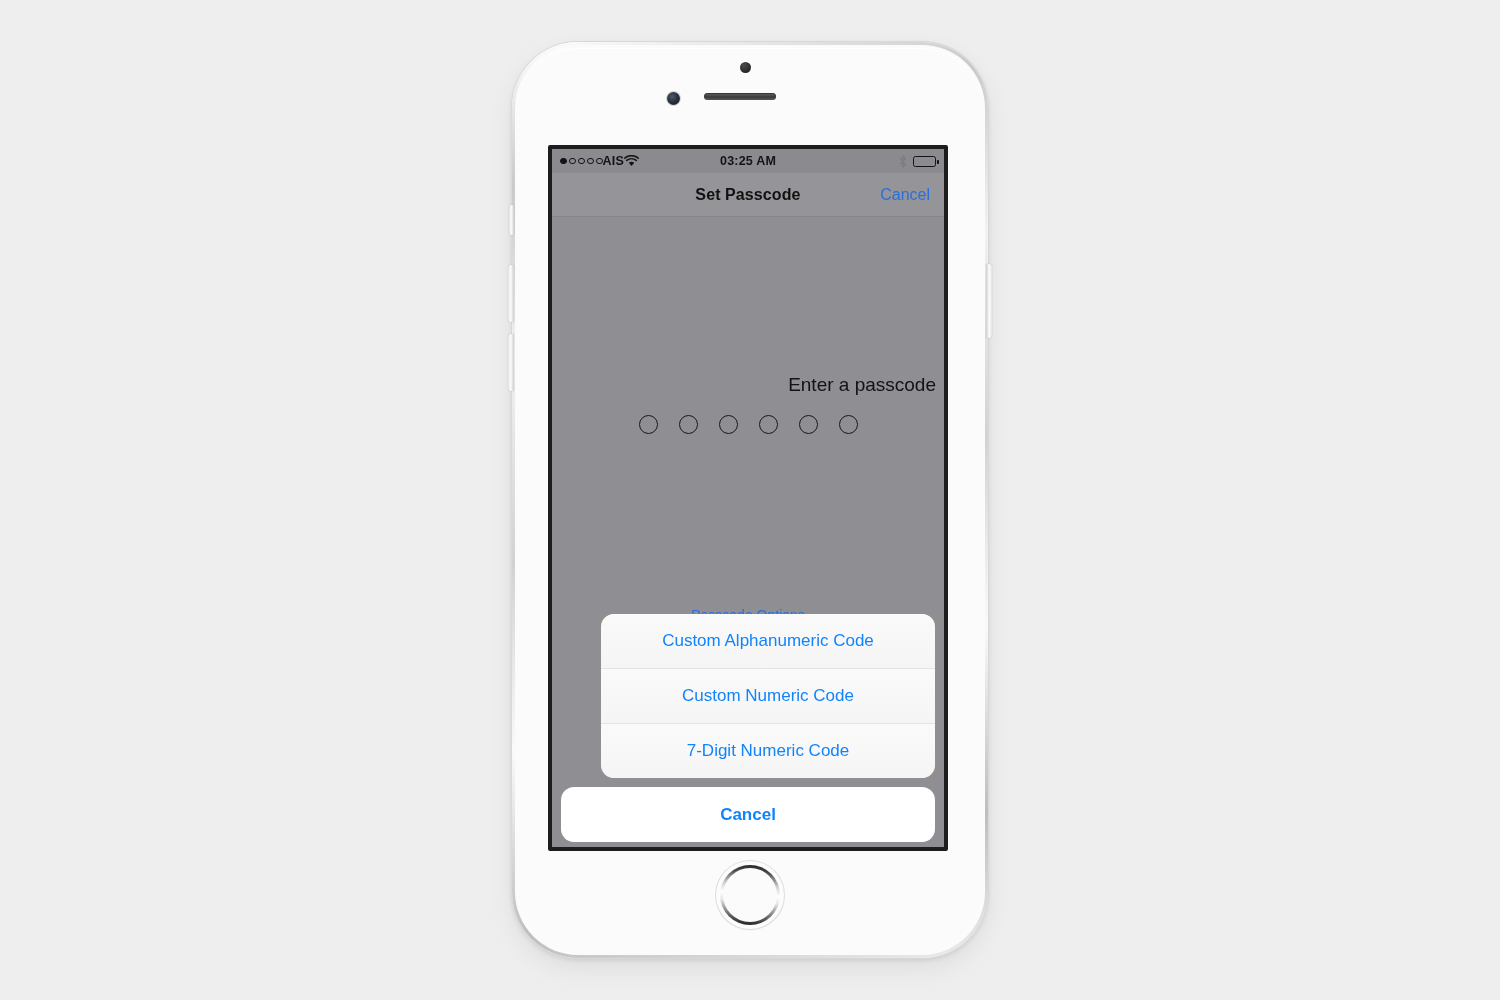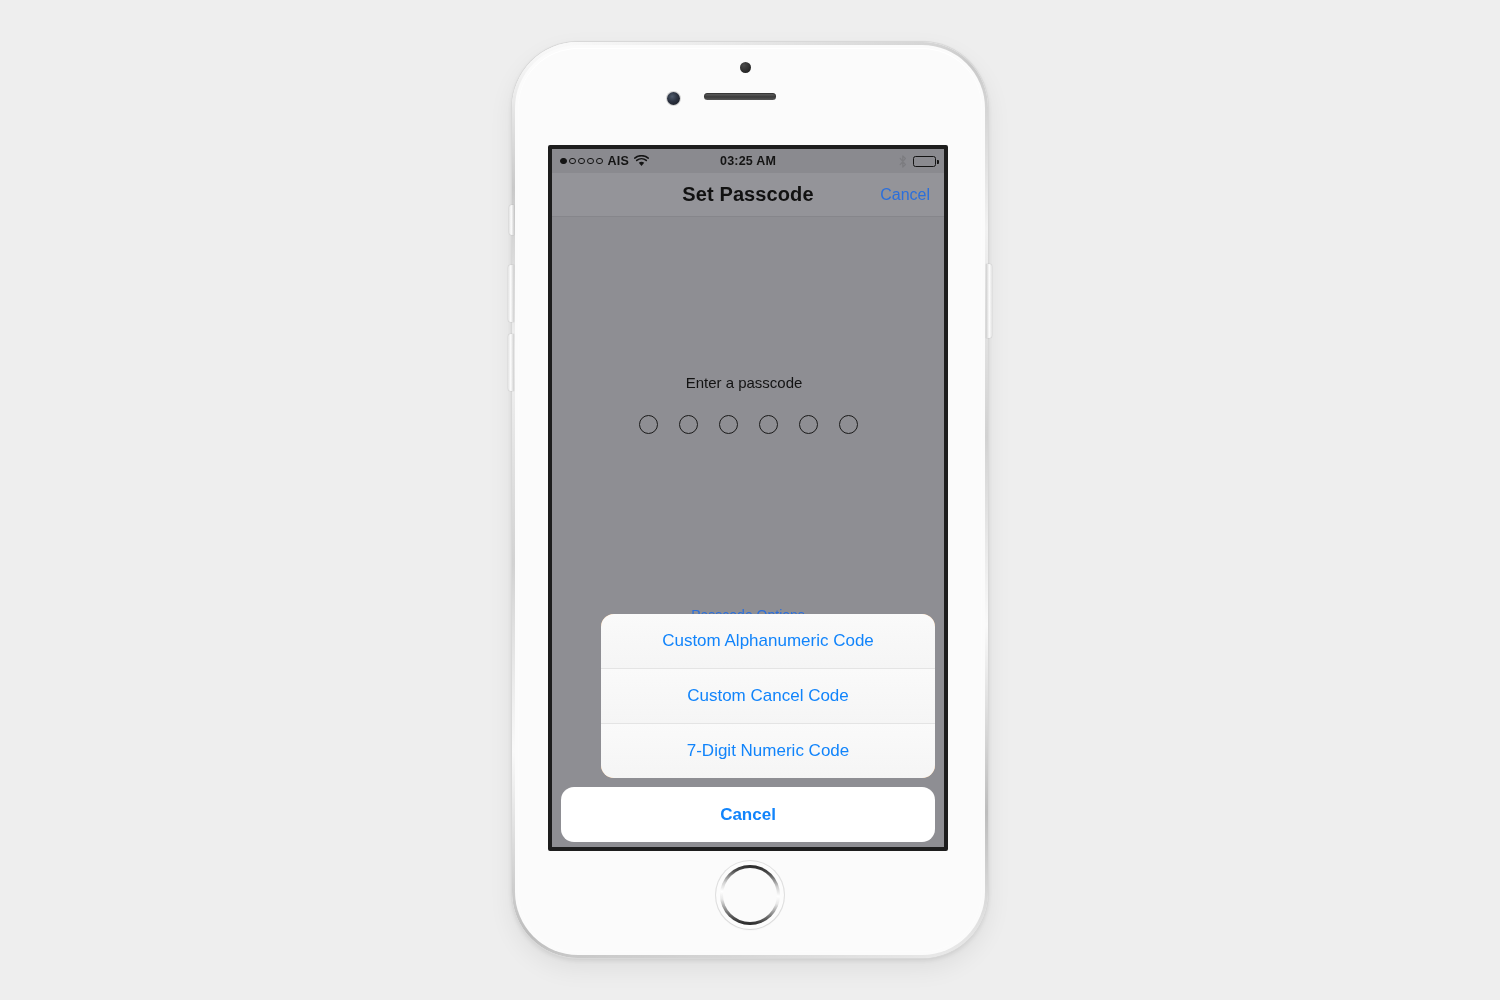--- a/index.html
+++ b/index.html
@@ -149,21 +149,20 @@
     display: flex;
     align-items: center;
     padding: 0 8px;
     font-size: 12.5px;
     color: #111;
     position: relative;
   }
   #status-bar-left {
     display: flex;
     align-items: center;
-    gap: 5px;
   }
   #signal-dots {
     display: flex;
     align-items: center;
     gap: 2.5px;
   }
   .sig-dot {
     width: 6.5px; height: 6.5px;
     border-radius: 50%;
     border: 1px solid #141414;
@@ -220,21 +219,21 @@
   #nav-bar {
     height: 43px;
     background: #949499;
     display: flex;
     align-items: center;
     justify-content: center;
     position: relative;
     border-bottom: 1px solid #86868b;
   }
   #nav-title {
-    font-size: 20px;
+    font-size: 16px;
     font-weight: bold;
     color: #111;
     letter-spacing: 0.1px;
   }
   #nav-cancel-button {
     position: absolute;
     right: 14px;
     font-size: 16px;
     color: #2b6fdc;
     cursor: pointer;
@@ -242,22 +241,22 @@
 
   
   #passcode-content {
     position: relative;
     height: calc(100% - 67px);
   }
   #passcode-prompt {
     position: absolute;
     top: 157px;
     left: 0; right: 8px;
-    text-align: center;
-    font-size: 15px;
+    text-align: right;
+    font-size: 19px;
     color: #131313;
   }
   #passcode-dots-row {
     position: absolute;
     top: 198px;
     left: 0; right: 0;
     display: flex;
     justify-content: center;
     gap: 21px;
   }
@@ -384,21 +383,21 @@
         <span class="passcode-dot"></span>
         <span class="passcode-dot"></span>
         <span class="passcode-dot"></span>
       </div>
 
       <div id="passcode-options-link">Passcode Options</div>
 
       <div id="action-sheet">
         <div id="action-sheet-options">
           <div class="action-sheet-option">Custom Alphanumeric Code</div>
-          <div class="action-sheet-option">Custom Cancel Code</div>
+          <div class="action-sheet-option">Custom Numeric Code</div>
           <div class="action-sheet-option">7-Digit Numeric Code</div>
         </div>
         <div id="action-sheet-cancel-button">Cancel</div>
       </div>
     </div>
 
   </div>
 
   <div id="home-button">
     <div id="home-button-ring"></div>

